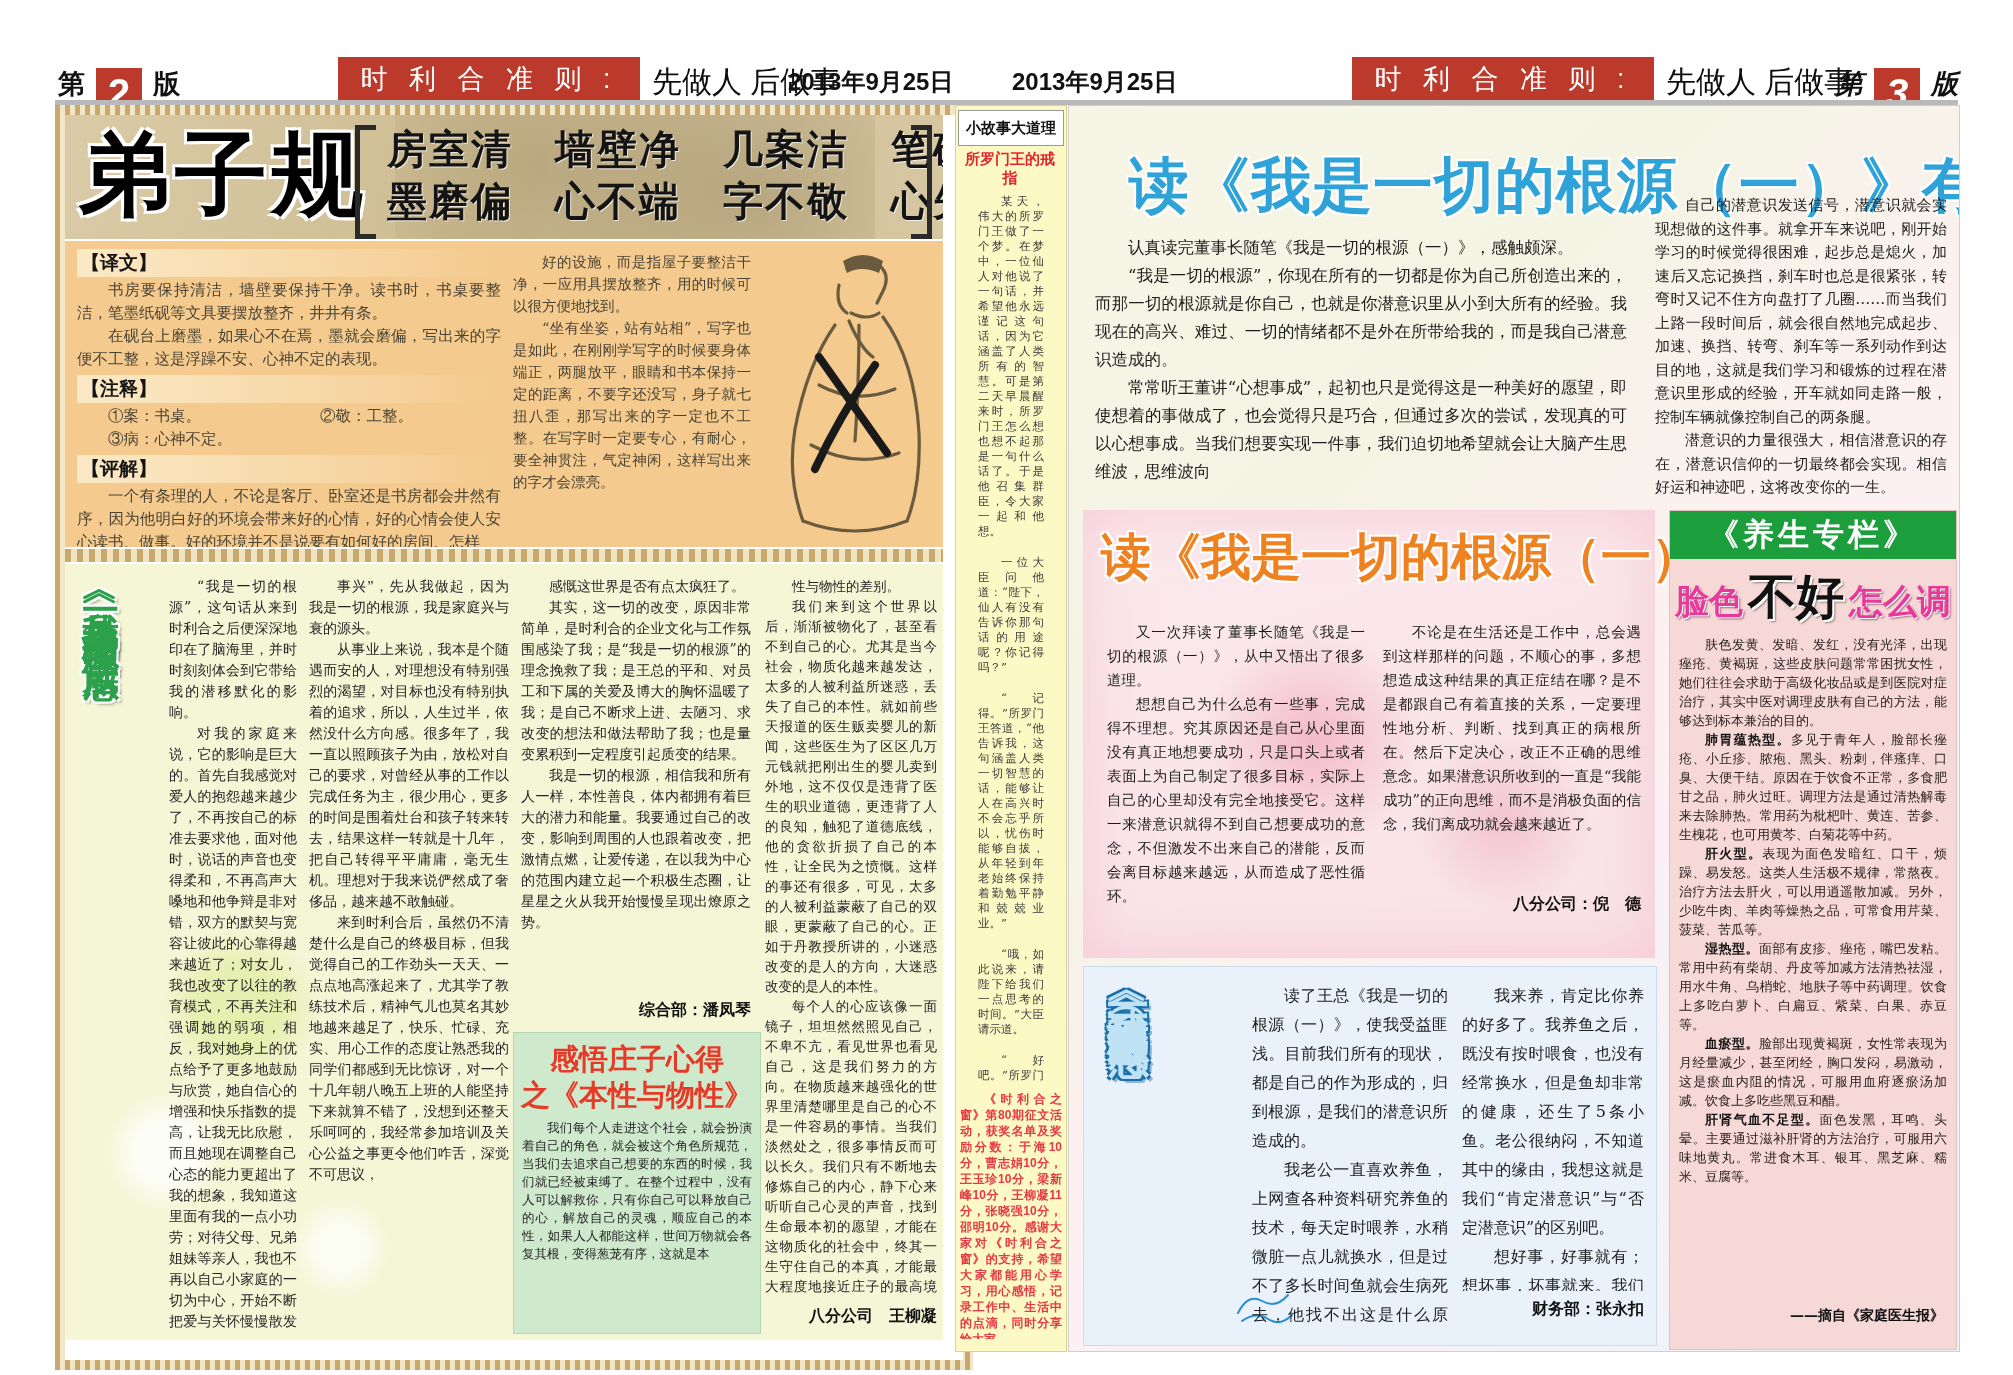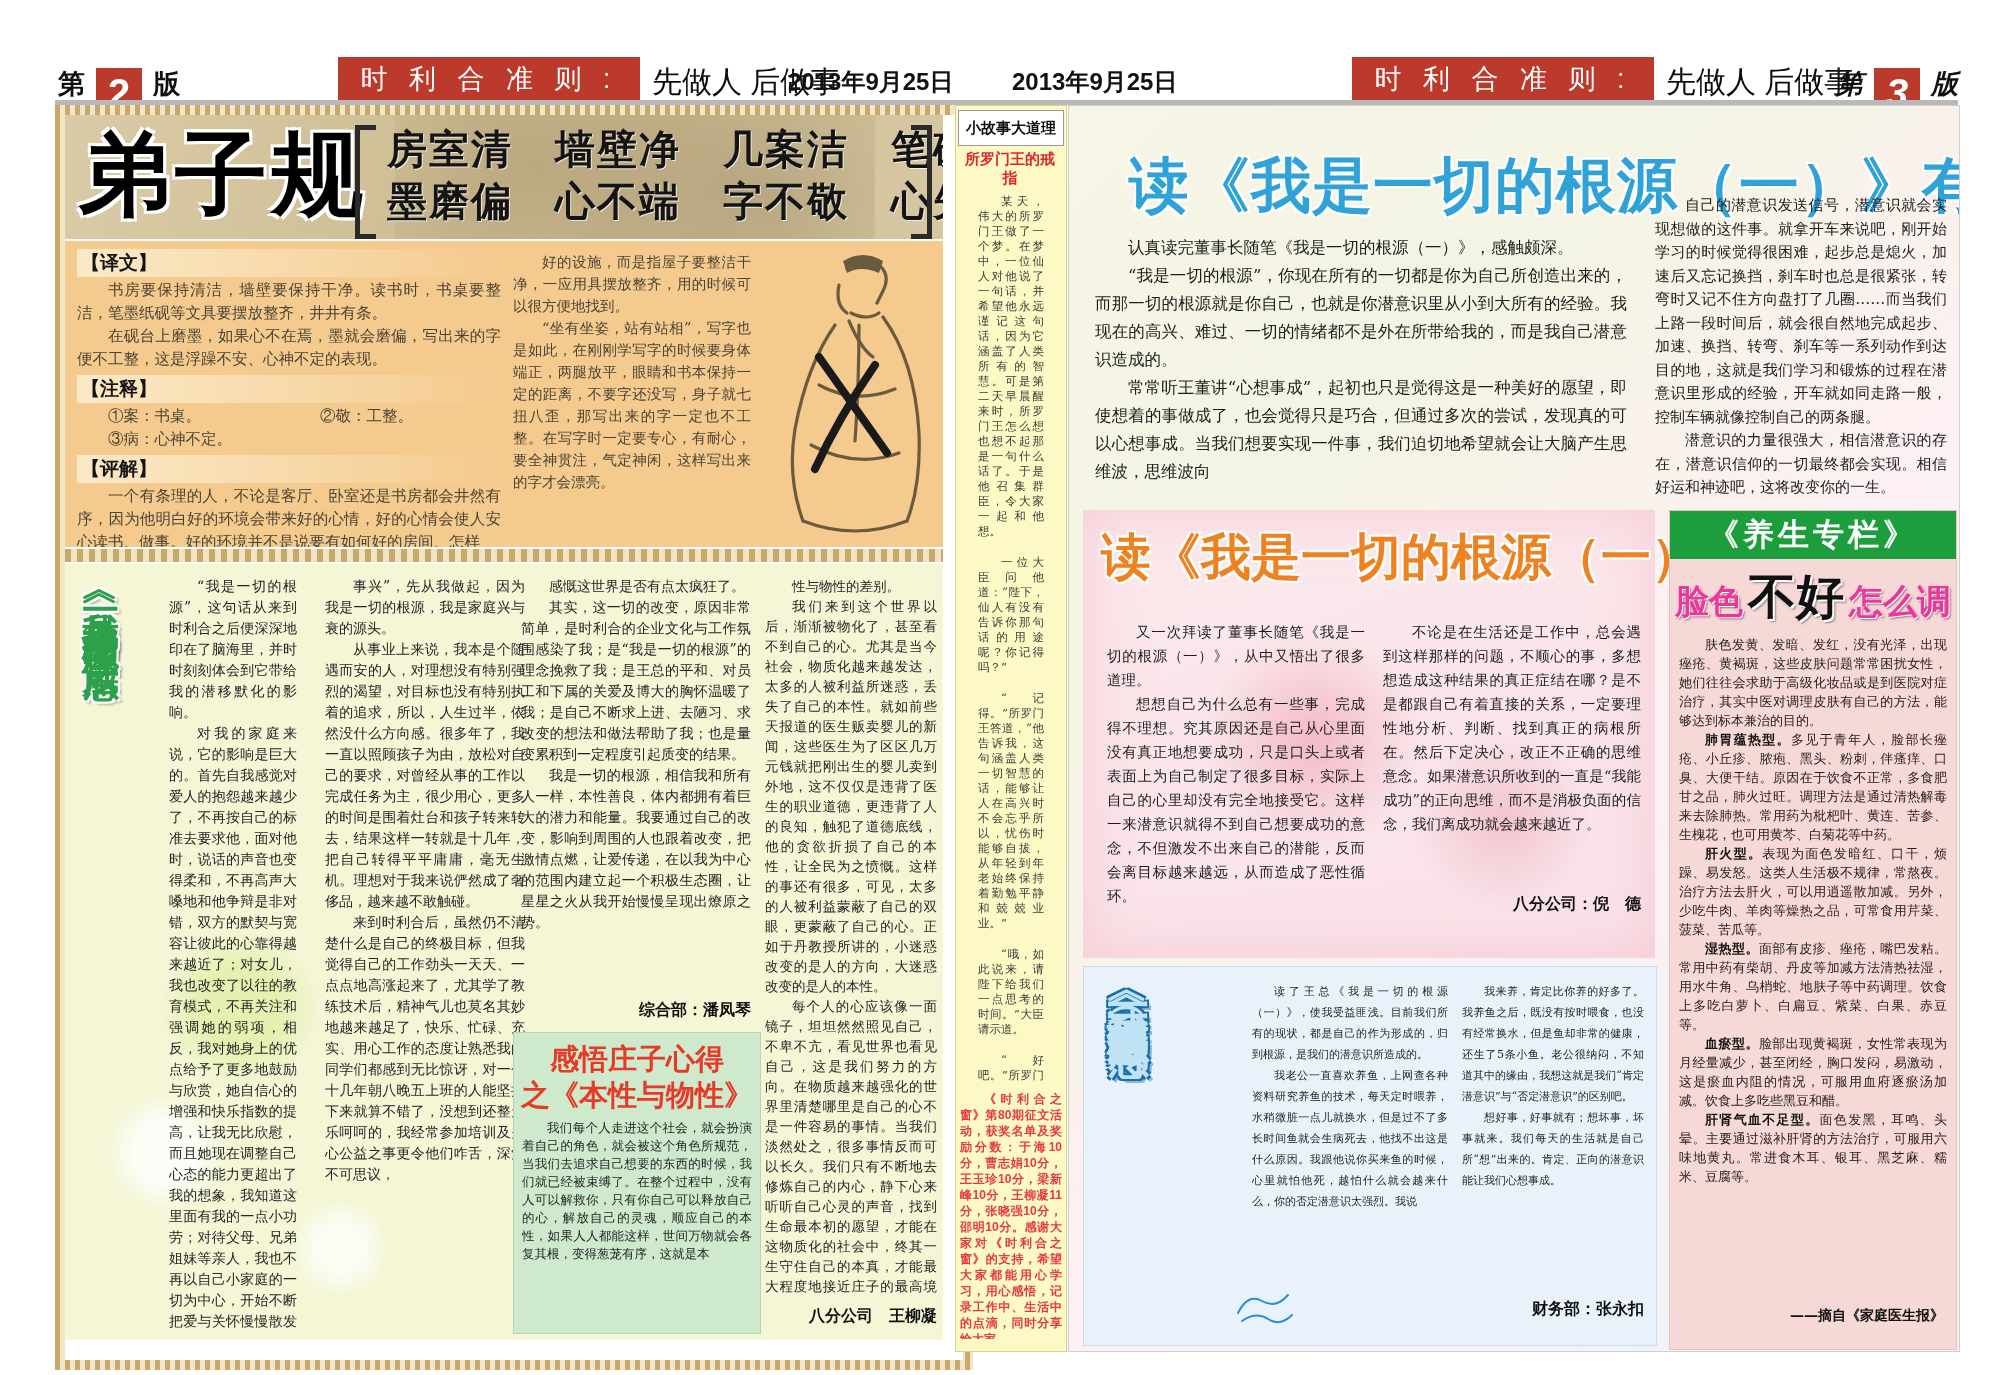--- a/index.html
+++ b/index.html
@@ -87,21 +87,21 @@
       text-shadow:-2px -2px 0 #fff,2px -2px 0 #fff,-2px 2px 0 #fff,2px 2px 0 #fff;}
   .orange-head{font-family:"Liberation Sans",sans-serif;font-weight:bold;font-size:50px;
       color:#ef8220;white-space:nowrap;
       text-shadow:-2px -2px 0 #fff,2px -2px 0 #fff,-2px 2px 0 #fff,2px 2px 0 #fff;}
   .rp-col{font-size:16.5px;line-height:28px;color:#1c1c1c;text-align:justify;overflow:hidden;}
   .rp-col .para{margin:0;text-indent:2em;}
   .mid-panel{background:linear-gradient(160deg,#fbe9ec,#f9e2e8);
       box-shadow:inset 0 0 60px rgba(244,180,196,.55);}
   .mid-panel .rp-col{font-size:14.5px;line-height:24px;}
   .bot-panel{background:#e9f2fb;border:1px solid #c9dced;}
-  .bot-panel .rp-col{font-size:11px;line-height:21px;}
+  .bot-panel .rp-col{font-size:16px;line-height:29px;}
   .bubble-title{writing-mode:vertical-rl;font-family:"Liberation Sans",sans-serif;font-weight:bold;
       font-size:42px;line-height:64px;letter-spacing:2px;color:#bfe3f5;
       text-shadow:-2px -2px 0 #1b6fa8,2px -2px 0 #1b6fa8,-2px 2px 0 #1b6fa8,2px 2px 0 #1b6fa8,4px 4px 0 #8fb8d6;}
   .flower{border-radius:50%;filter:blur(2px);}
 
   
   .health{left:600px;top:404px;width:286px;height:838px;background:#f6d8d6;overflow:hidden;border:1px solid #e4c2c0;}
   .health-hd{background:#1d9e3d;color:#fff;font-family:"Liberation Sans",sans-serif;font-weight:bold;
       font-size:31px;text-align:center;line-height:48px;letter-spacing:4px;}
   .health-title{text-align:center;margin-top:6px;white-space:nowrap;}
@@ -194,21 +194,21 @@
     </div>
 
     <div class="abs orn-div"></div>
 
     <div class="abs lower-left">
       <div class="abs vtitle" style="left:14px;top:14px;height:560px;">《我是一切的根源（一）》读后感</div>
       <div class="abs bodycol" style="left:104px;top:12px;width:128px;height:756px;">
           <p class="para">“我是一切的根源”，这句话从来到时利合之后便深深地印在了脑海里，并时时刻刻体会到它带给我的潜移默化的影响。</p>
           <p class="para">对我的家庭来说，它的影响是巨大的。首先自我感觉对爱人的抱怨越来越少了，不再按自己的标准去要求他，面对他时，说话的声音也变得柔和，不再高声大嗓地和他争辩是非对错，双方的默契与宽容让彼此的心靠得越来越近了；对女儿，我也改变了以往的教育模式，不再关注和强调她的弱项，相反，我对她身上的优点给予了更多地鼓励与欣赏，她自信心的增强和快乐指数的提高，让我无比欣慰，而且她现在调整自己心态的能力更超出了我的想象，我知道这里面有我的一点小功劳；对待父母、兄弟姐妹等亲人，我也不再以自己小家庭的一切为中心，开始不断把爱与关怀慢慢散发到每个人心里。“家和万</p>
         </div>
-      <div class="abs bodycol" style="left:260px;top:12px;width:200px;height:756px;">
+      <div class="abs bodycol" style="left:244px;top:12px;width:200px;height:756px;font-family:Liberation Serif, serif;">
           <p class="para">事兴”，先从我做起，因为我是一切的根源，我是家庭兴与衰的源头。</p>
           <p class="para">从事业上来说，我本是个随遇而安的人，对理想没有特别强烈的渴望，对目标也没有特别执着的追求，所以，人生过半，依然没什么方向感。很多年了，我一直以照顾孩子为由，放松对自己的要求，对曾经从事的工作以完成任务为主，很少用心，更多的时间是围着灶台和孩子转来转去，结果这样一转就是十几年，把自己转得平平庸庸，毫无生机。理想对于我来说俨然成了奢侈品，越来越不敢触碰。</p>
           <p class="para">来到时利合后，虽然仍不清楚什么是自己的终极目标，但我觉得自己的工作劲头一天天、一点点地高涨起来了，尤其学了教练技术后，精神气儿也莫名其妙地越来越足了，快乐、忙碌、充实、用心工作的态度让熟悉我的同学们都感到无比惊讶，对一个十几年朝八晚五上班的人能坚持下来就算不错了，没想到还整天乐呵呵的，我经常参加培训及关心公益之事更令他们咋舌，深觉不可思议，</p>
         </div>
       <div class="abs bodycol" style="left:456px;top:12px;width:230px;height:420px;">
           <p class="para">感慨这世界是否有点太疯狂了。</p>
           <p class="para">其实，这一切的改变，原因非常简单，是时利合的企业文化与工作氛围感染了我；是“我是一切的根源”的理念挽救了我；是王总的平和、对员工和下属的关爱及博大的胸怀温暖了我；是自己不断求上进、去陋习、求改变的想法和做法帮助了我；也是量变累积到一定程度引起质变的结果。</p>
           <p class="para">我是一切的根源，相信我和所有人一样，本性善良，体内都拥有着巨大的潜力和能量。我要通过自己的改变，影响到周围的人也跟着改变，把激情点燃，让爱传递，在以我为中心的范围内建立起一个积极生态圈，让星星之火从我开始慢慢呈现出燎原之势。</p>
         </div>
       <div class="abs byline" style="left:456px;top:436px;width:230px;">综合部：潘凤琴</div>

